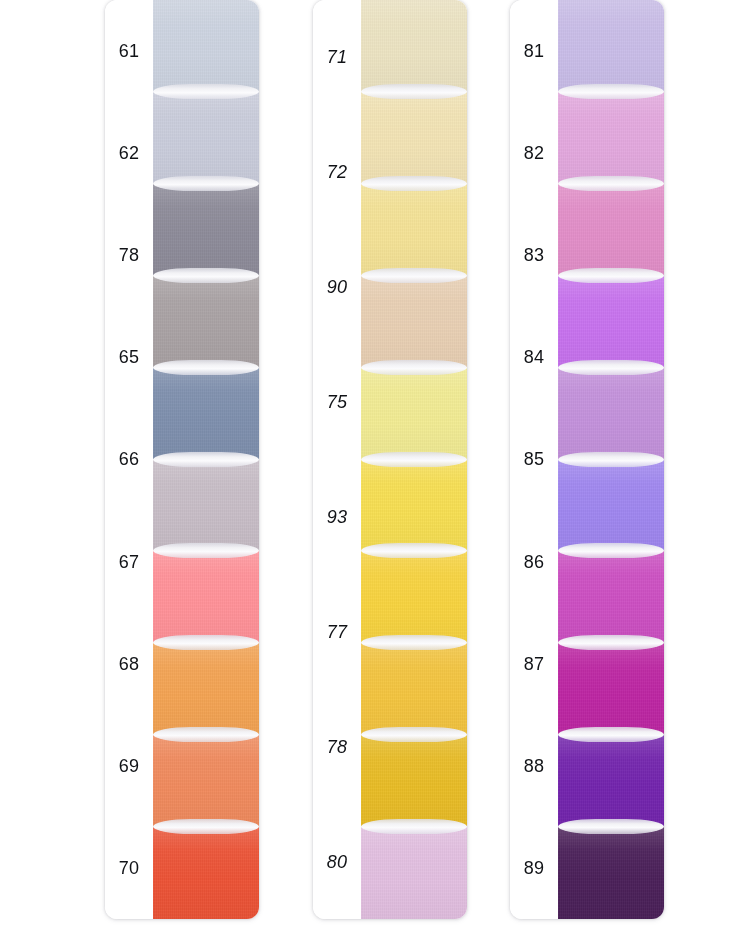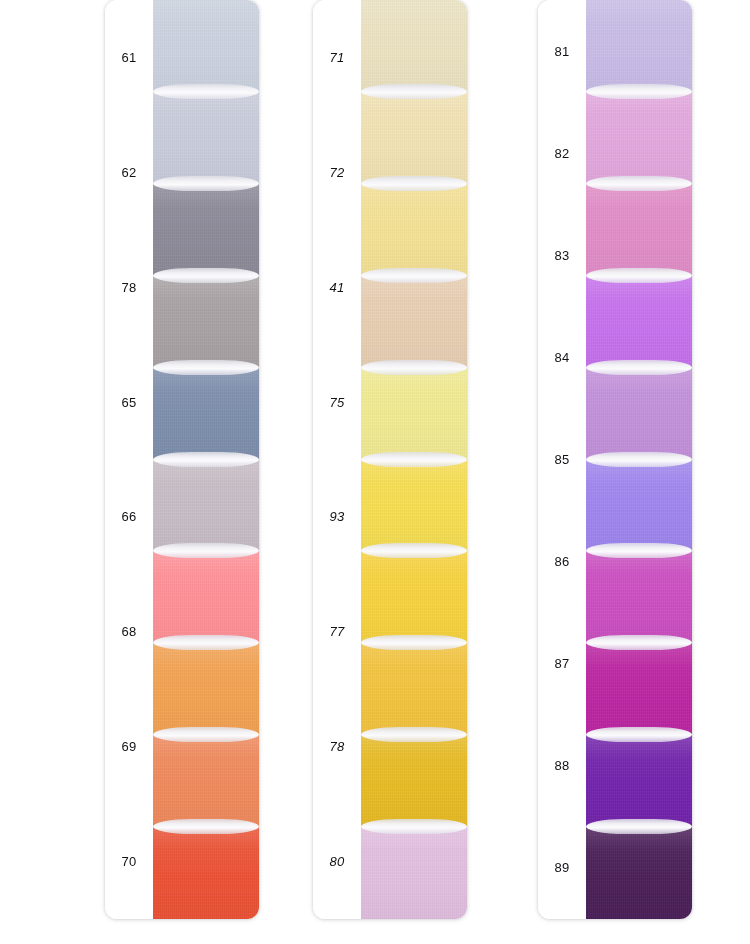--- a/index.html
+++ b/index.html
@@ -31,39 +31,39 @@
     background: #ffffff;
     border-radius: 12px;
     box-shadow: 0 0 3px rgba(120,120,130,0.30),
                 0 1px 5px rgba(110,110,125,0.18);
     overflow: hidden;
     display: flex;
     flex-direction: row;
   }
   .card-1 { left: 105px; width: 154px; }
   .card-2 { left: 313px; width: 154px; font-style: italic; }
-  .card-3 { left: 538px; width: 154px; }
+  .card-3 { left: 510px; width: 154px; }
 
   
   .label-strip {
     width: 48px;
     min-width: 48px;
     height: 100%;
     background: #ffffff;
     display: flex;
     flex-direction: column;
     position: relative;
     z-index: 3;
   }
   .label-cell {
     flex: 1 1 0;
     display: flex;
     align-items: center;
     justify-content: center;
-    font-size: 13px;
+    font-size: 18px;
     color: #111317;
     letter-spacing: 0.2px;
     line-height: 1;
   }
 
   
   .swatch-strip {
     position: relative;
     flex: 1 1 auto;
     height: 100%;
@@ -139,20 +139,21 @@
 
 <div id="chart-root">
 
   <div class="swatch-card card-1">
     <div class="label-strip">
       <div class="label-cell">61</div>
       <div class="label-cell">62</div>
       <div class="label-cell">78</div>
       <div class="label-cell">65</div>
       <div class="label-cell">66</div>
+      <div class="label-cell">67</div>
       <div class="label-cell">68</div>
       <div class="label-cell">69</div>
       <div class="label-cell">70</div>
     </div>
     <div class="swatch-strip">
       <div class="swatch">
           <span class="paper" style="background: rgb(204, 211, 224);"></span>
           <span class="seam"></span>
         </div>
       <div class="swatch">
@@ -190,21 +191,21 @@
       <div class="swatch">
           <span class="paper" style="background: rgb(236, 83, 54);"></span>
         </div>
     </div>
   </div>
 
   <div class="swatch-card card-2">
     <div class="label-strip">
       <div class="label-cell">71</div>
       <div class="label-cell">72</div>
-      <div class="label-cell">41</div>
+      <div class="label-cell">90</div>
       <div class="label-cell">75</div>
       <div class="label-cell">93</div>
       <div class="label-cell">77</div>
       <div class="label-cell">78</div>
       <div class="label-cell">80</div>
     </div>
     <div class="swatch-strip">
       <div class="swatch">
           <span class="paper" style="background: rgb(236, 227, 194);"></span>
           <span class="seam"></span>

